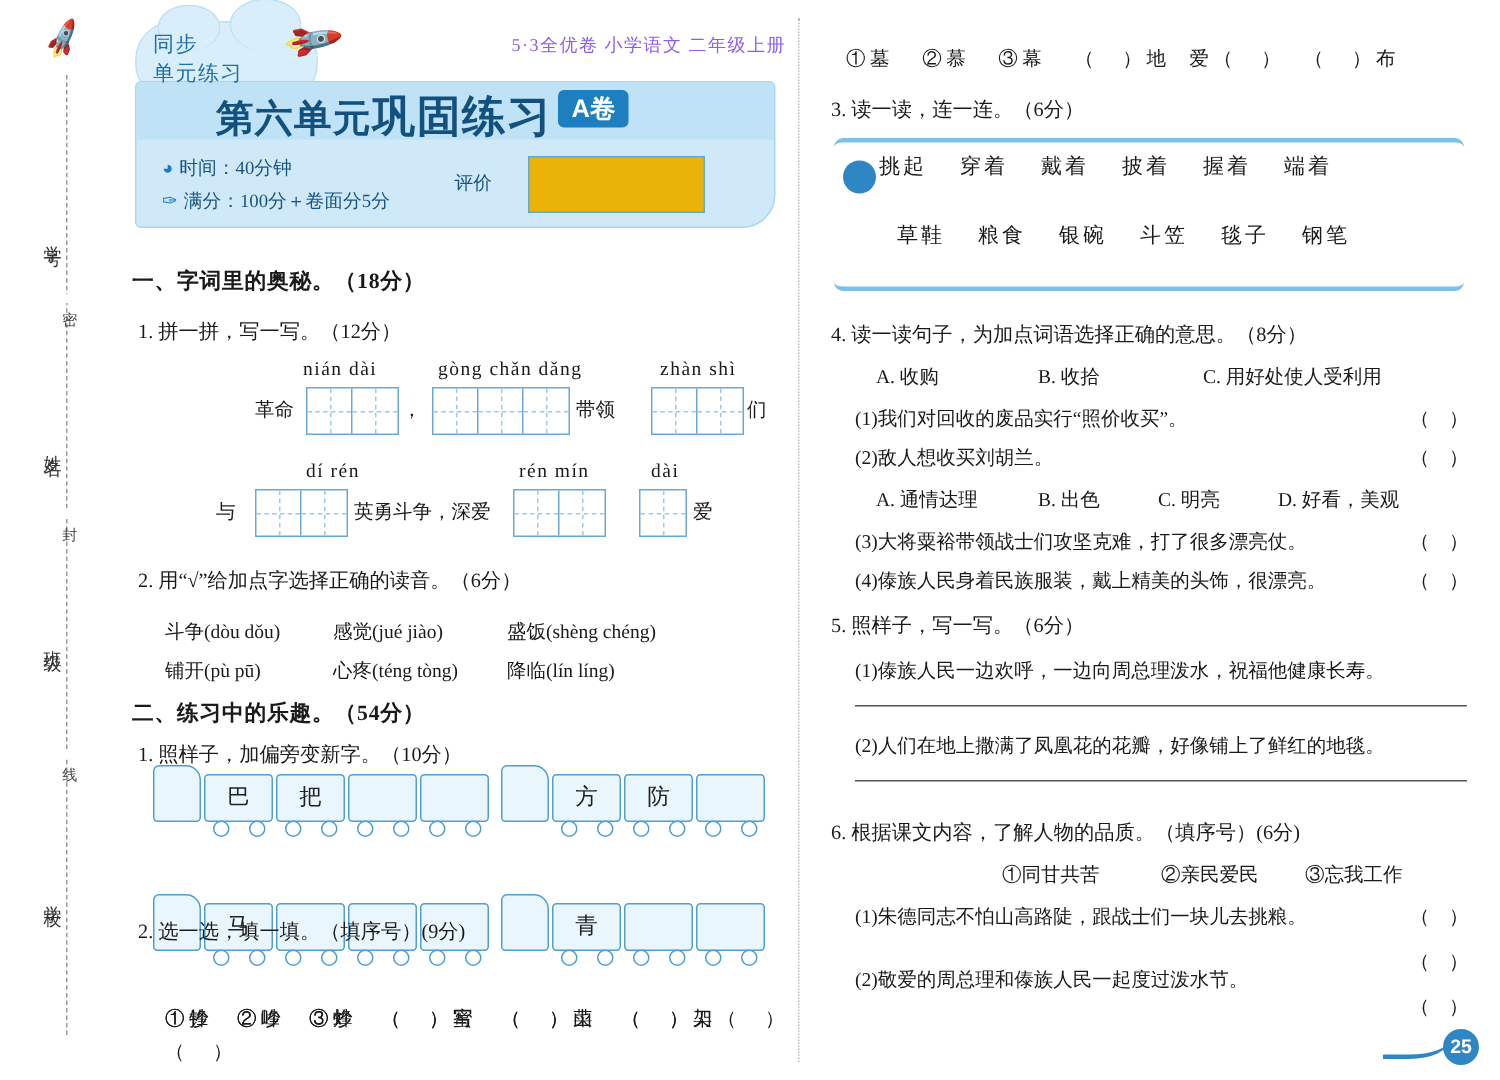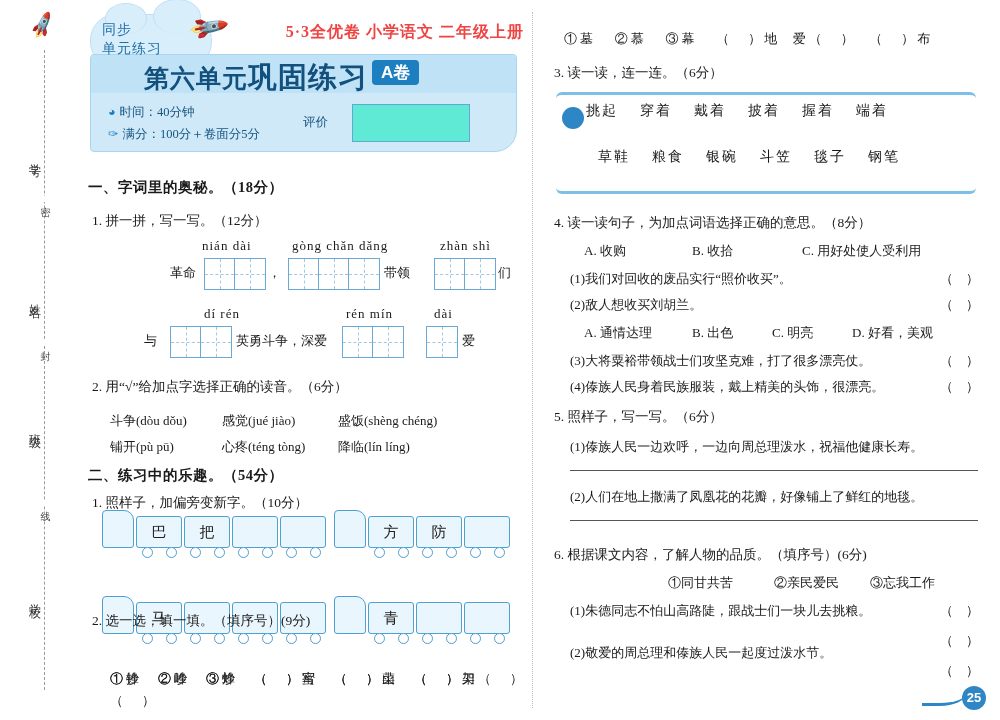--- a/index.html
+++ b/index.html
@@ -63,23 +63,22 @@
   .cloud:after{
     content:"";position:absolute;left:62px;top:-16px;width:46px;height:34px;
     background:#d9eefb;border-radius:50%;border:1px solid #bfe0f4;border-bottom:none;
   }
   .cloud-txt{
     position:absolute;left:40px;top:20px;z-index:3;
     font-size:14px;color:#1e6fa8;line-height:19px;letter-spacing:1px;
     font-family:"Liberation Sans", sans-serif;
   }
   .book-tag{
-    position:absolute;right:8px;top:22px;font-size:16px;color:#ef4444;
+    position:absolute;right:8px;top:22px;font-size:12px;color:#8b5cf6;
     letter-spacing:1px;
-    font-weight:bold;
   }
   .rocket2{
     position:absolute;left:130px;top:12px;font-size:26px;color:#2f86c5;
     transform:rotate(35deg);
   }
 
   .title-band{
     position:absolute;left:28px;top:54px;width:425px;height:96px;
     background:#cfe9f9;
     border:1px solid #a9d6ef;
@@ -99,21 +98,21 @@
     position:absolute;left:310px;top:60px;
     background:#1e7fc0;color:#fff;font-size:17px;font-weight:bold;
     padding:1px 9px;border-radius:4px;
     font-family:"Liberation Sans", sans-serif;
   }
   .meta1{position:absolute;left:46px;top:104px;font-size:12.5px;color:#17557f;}
   .meta2{position:absolute;left:46px;top:126px;font-size:12.5px;color:#17557f;}
   .clockicon{color:#1e7fc0;margin-right:4px;}
   .score-box{
     position:absolute;left:290px;top:104px;width:116px;height:36px;
-    border:1px solid #5fa9d4;background:#5eead4;
+    border:1px solid #5fa9d4;background:#eab308;
   }
   .score-box .lbl{
     position:absolute;left:-50px;top:9px;font-size:12.5px;color:#17557f;
   }
 
   
   .sec{
     font-size:14.5px;font-weight:bold;letter-spacing:.5px;
   }
   .qn{font-size:13.5px;}

